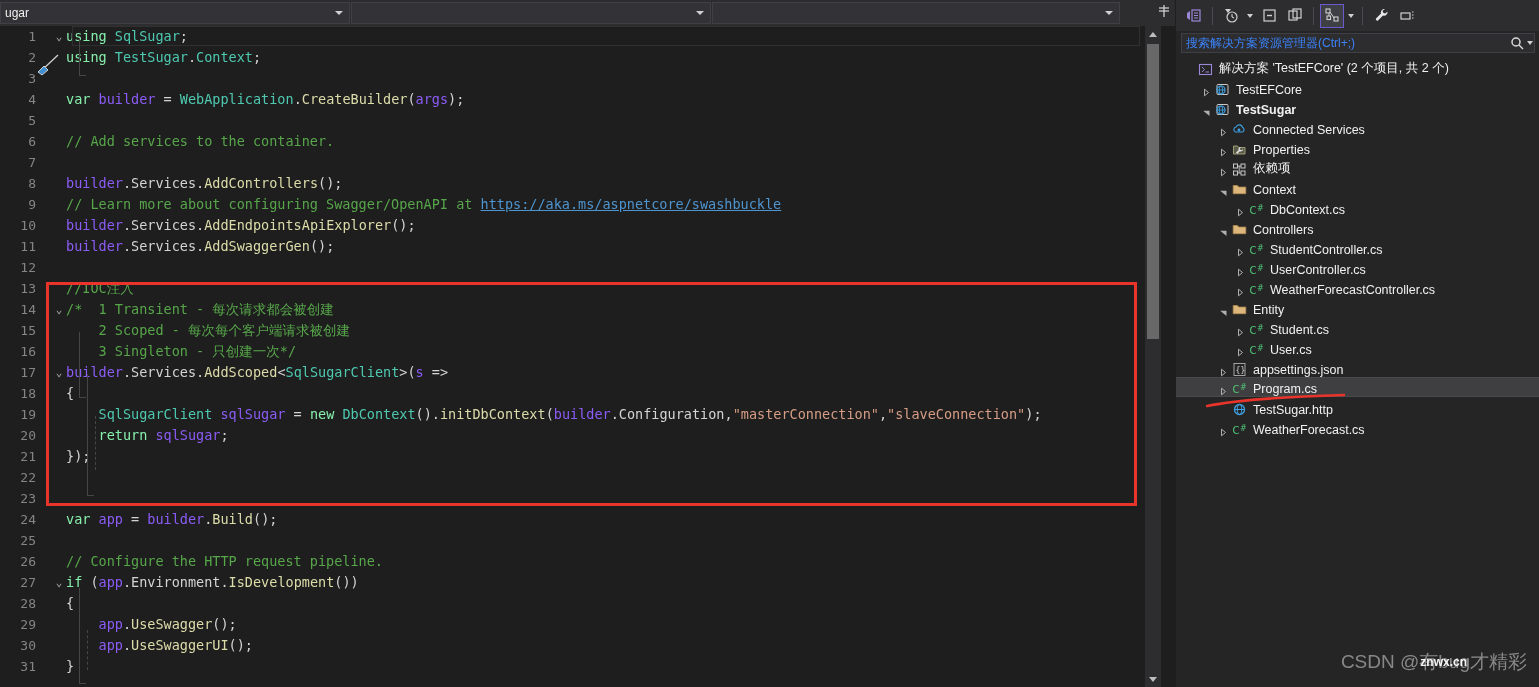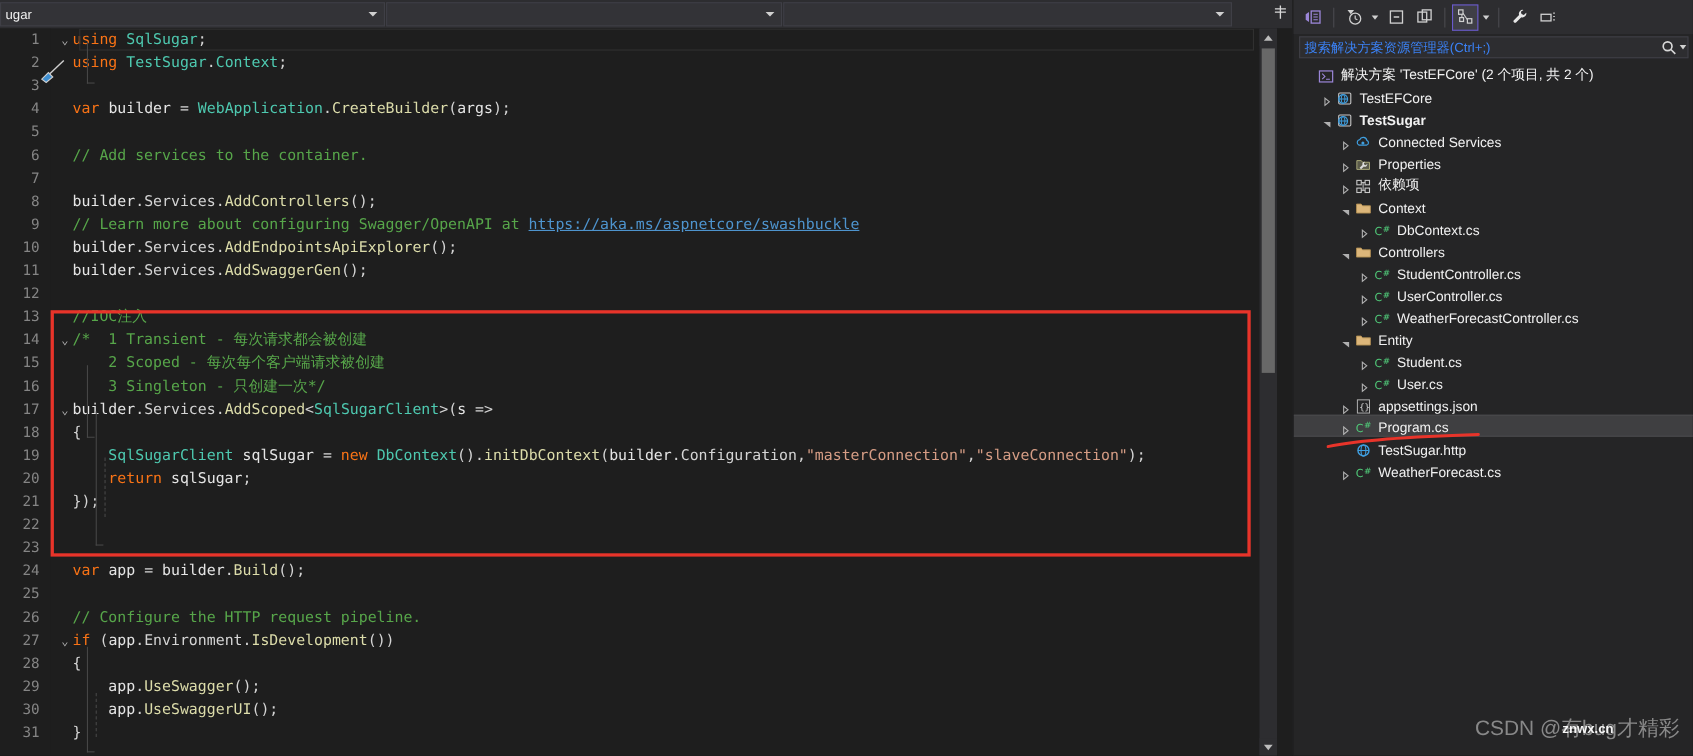--- a/index.html
+++ b/index.html
@@ -104,27 +104,27 @@
   .fold {
     width: 14px; min-width: 14px;
     color: #b4b4b4;
     font-size: 11px;
     text-align: center;
     line-height: 21px;
   }
   .codetxt { color: #d4d4d4; }
 
   
-  .k   { color: #f97316; margin-top: 31px; }   
+  .k   { color: #86efac; margin-top: 31px; }   
   .kc  { color: #4ec9b0; }   
   .m   { color: #dcdcaa; }   
   .cm  { color: #57a64a; }   
   .s   { color: #d69d85; }   
   .p   { color: #d4d4d4; }   
-  .n   { color: #e5e5e5; }   
+  .n   { color: #8b5cf6; }   
   .lnk { color: #4e94ce; text-decoration: underline; }
 
   
   .cur-line-box {
     position: absolute;
     left: 72px; top: 0;
     width: 1068px; height: 20px;
     border: 1px solid #303030;
     background: transparent;
     pointer-events: none;

